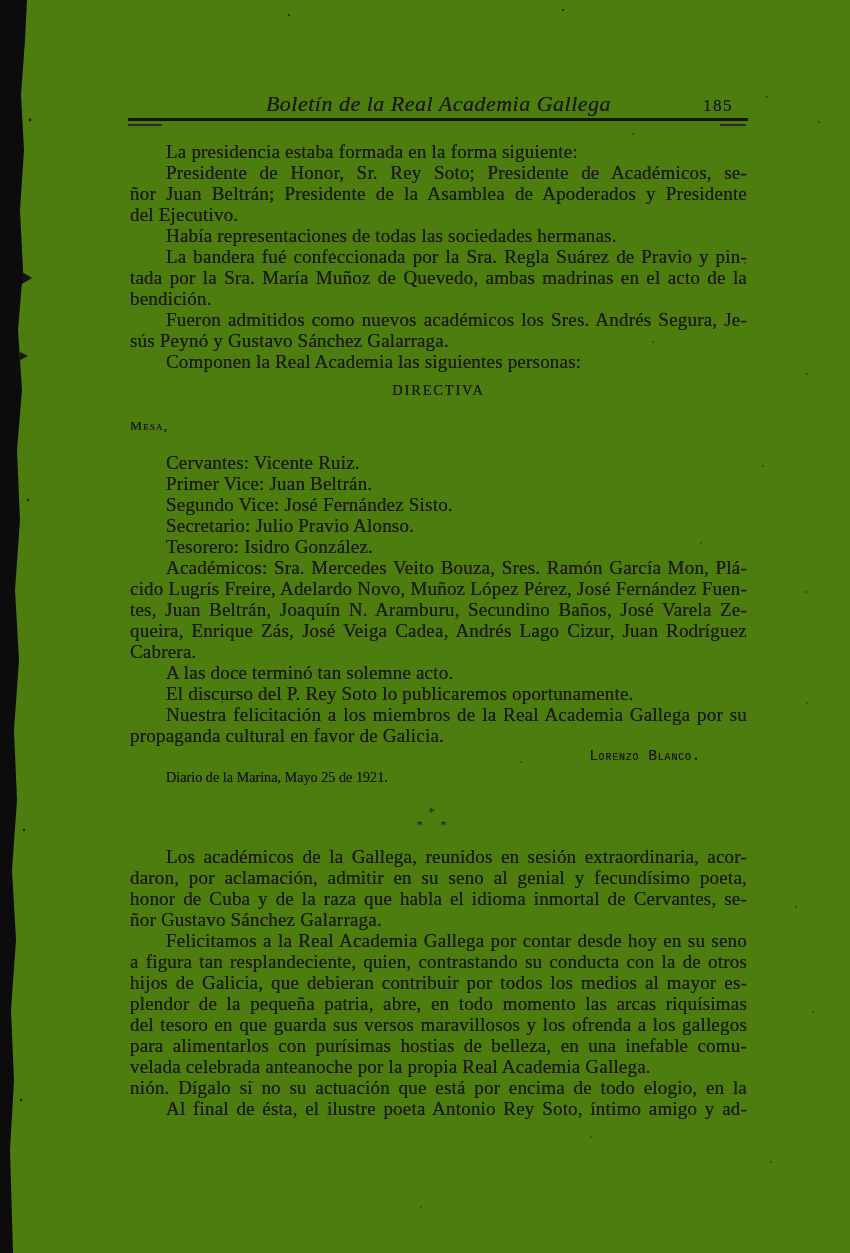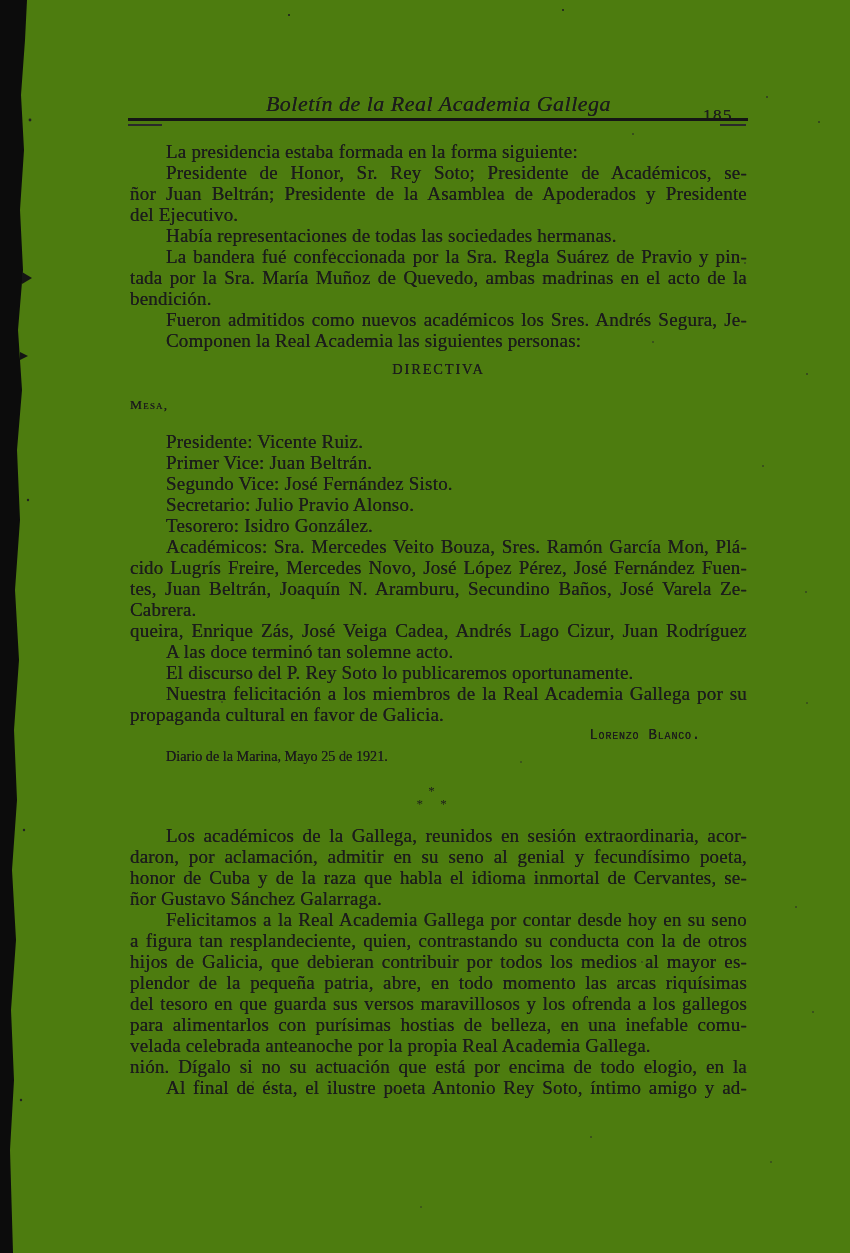--- a/index.html
+++ b/index.html
@@ -26,21 +26,21 @@
       812px 1011px 0 0 rgba(40,40,40,.5), 252px 1081px 0 0 rgba(40,40,40,.45),
       590px 1136px 0 0 rgba(40,40,40,.5), 770px 1161px 0 0 rgba(40,40,40,.45),
       420px 1206px 0 0 rgba(40,40,40,.4);
   }
   .header { position:absolute; left:130px; top:90px; width:617px; height:30px; }
   .journal-title {
     text-align:center; font-style:italic; font-size:22px; letter-spacing:.5px;
     line-height:28px; text-shadow:0 0 .4px currentColor;
   }
   .page-number {
-    position:absolute; right:14px; top:16px; font-size:17px; letter-spacing:1.5px;
+    position:absolute; right:14px; top:6px; font-size:17px; letter-spacing:1.5px;
     text-shadow:0 0 .4px currentColor;
   }
   .header-rule { position:absolute; left:128px; top:118px; width:620px; height:3px; background:#151515; }
   .header-rule:after { content:""; position:absolute; left:0; top:6px; width:34px; height:2px; background:#2a2a2a; }
   .header-rule:before { content:""; position:absolute; right:2px; top:6px; width:26px; height:2px; background:#2a2a2a; }
 
   .content { position:absolute; left:130px; top:141px; width:617px; }
   .line {
     font-size:19px; line-height:21px; letter-spacing:.2px;
     text-align:justify; text-align-last:justify;
@@ -103,47 +103,48 @@
       <div class="para">
         <div class="line jlast">Había representaciones de todas las sociedades hermanas.</div>
       </div>
       <div class="para">
         <div class="line">La bandera fué confeccionada por la Sra. Regla Suárez de Pravio y pin-</div>
         <div class="line">tada por la Sra. María Muñoz de Quevedo, ambas madrinas en el acto de la</div>
         <div class="line jlast">bendición.</div>
       </div>
       <div class="para">
         <div class="line">Fueron admitidos como nuevos académicos los Sres. Andrés Segura, Je-</div>
+        <div class="line jlast">sús Peynó y Gustavo Sánchez Galarraga.</div>
       </div>
       <div class="para">
         <div class="line jlast">Componen la Real Academia las siguientes personas:</div>
       </div>
       <div class="heading">DIRECTIVA</div>
       <div class="subheading">Mesa,</div>
       <div class="para">
-        <div class="line jlast">Presidente: Vicente Ruiz.</div>
+        <div class="line jlast">Cervantes: Vicente Ruiz.</div>
       </div>
       <div class="para">
         <div class="line jlast">Primer Vice: Juan Beltrán.</div>
       </div>
       <div class="para">
         <div class="line jlast">Segundo Vice: José Fernández Sisto.</div>
       </div>
       <div class="para">
         <div class="line jlast">Secretario: Julio Pravio Alonso.</div>
       </div>
       <div class="para">
         <div class="line jlast">Tesorero: Isidro González.</div>
       </div>
       <div class="para">
         <div class="line">Académicos: Sra. Mercedes Veito Bouza, Sres. Ramón García Mon, Plá-</div>
-        <div class="line">cido Lugrís Freire, Mercedes Novo, José López Pérez, José Fernández Fuen-</div>
+        <div class="line">cido Lugrís Freire, Adelardo Novo, Muñoz López Pérez, José Fernández Fuen-</div>
         <div class="line">tes, Juan Beltrán, Joaquín N. Aramburu, Secundino Baños, José Varela Ze-</div>
+        <div class="line">queira, Enrique Zás, José Veiga Cadea, Andrés Lago Cizur, Juan Rodríguez</div>
         <div class="line jlast">Cabrera.</div>
-        <div class="line">queira, Enrique Zás, José Veiga Cadea, Andrés Lago Cizur, Juan Rodríguez</div>
       </div>
       <div class="para">
         <div class="line jlast">A las doce terminó tan solemne acto.</div>
       </div>
       <div class="para">
         <div class="line jlast">El discurso del P. Rey Soto lo publicaremos oportunamente.</div>
       </div>
       <div class="para">
         <div class="line">Nuestra felicitación a los miembros de la Real Academia Gallega por su</div>
         <div class="line jlast">propaganda cultural en favor de Galicia.</div>

